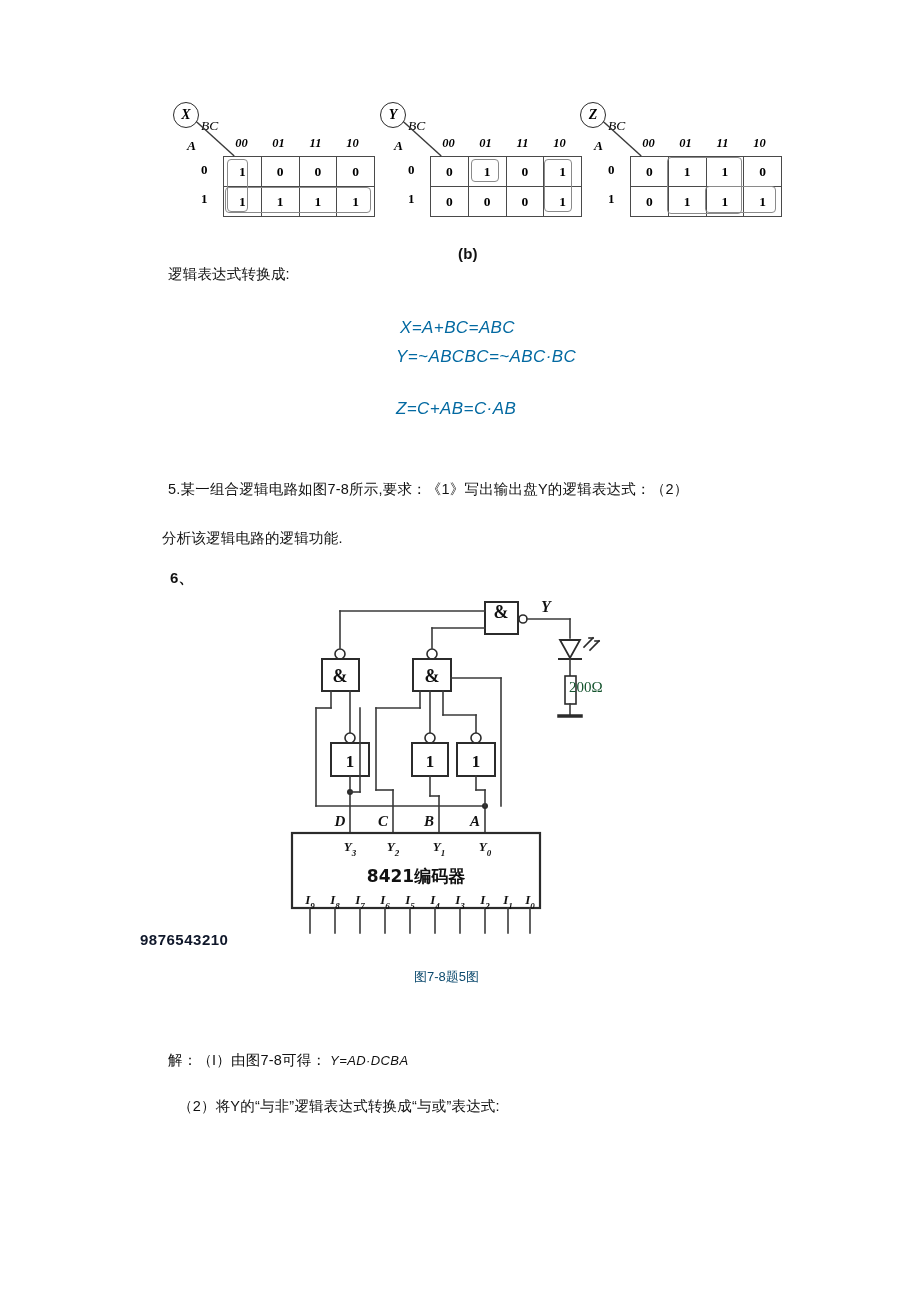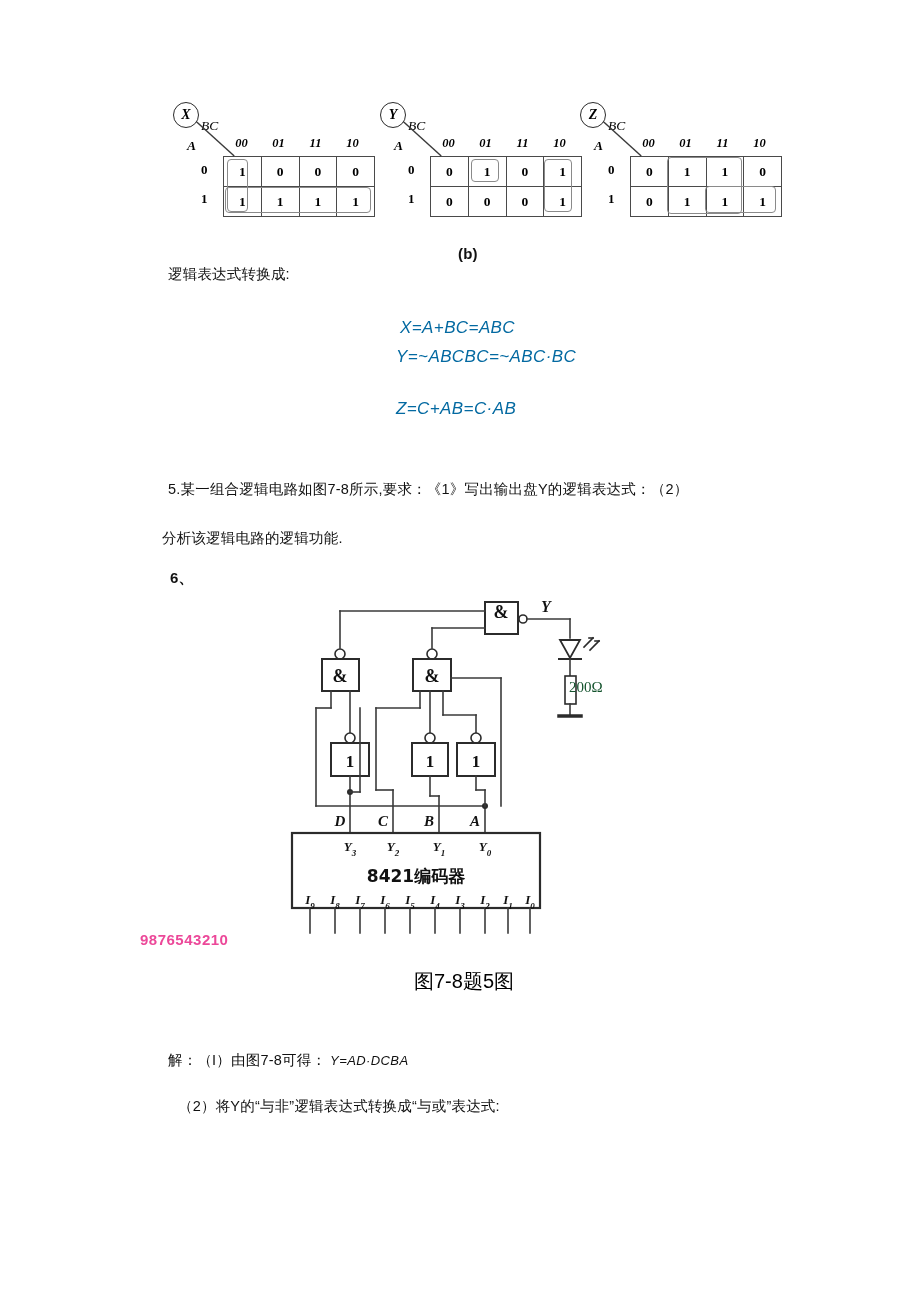--- a/index.html
+++ b/index.html
@@ -128,30 +128,30 @@
     position: absolute;
     left: 280px;
     top: 590px;
     width: 340px;
     height: 360px;
   }
   #circuit-diagram svg { display: block; }
 
   .caption {
     position: absolute;
-    font-size: 20px;
+    font-size: 13px;
     font-weight: 500;
-    color: #000000;
+    color: #0c4a6e;
   }
   .digit-row {
     position: absolute;
     font-size: 15px;
     font-weight: 700;
     letter-spacing: .5px;
-    color: #ec4899;
+    color: #0f172a;
   }
 </style>
 </head>
 <body>
 
 <div class="kmap" id="kmap-x" style="left:165px; top:100px;">
   <div class="corner-circle">X</div>
   <svg class="diag" width="56" height="42" viewBox="0 0 56 42">
     <line x1="0" y1="0" x2="44" y2="40" stroke="#3a3a3a" stroke-width="1.5"></line>
   </svg>

